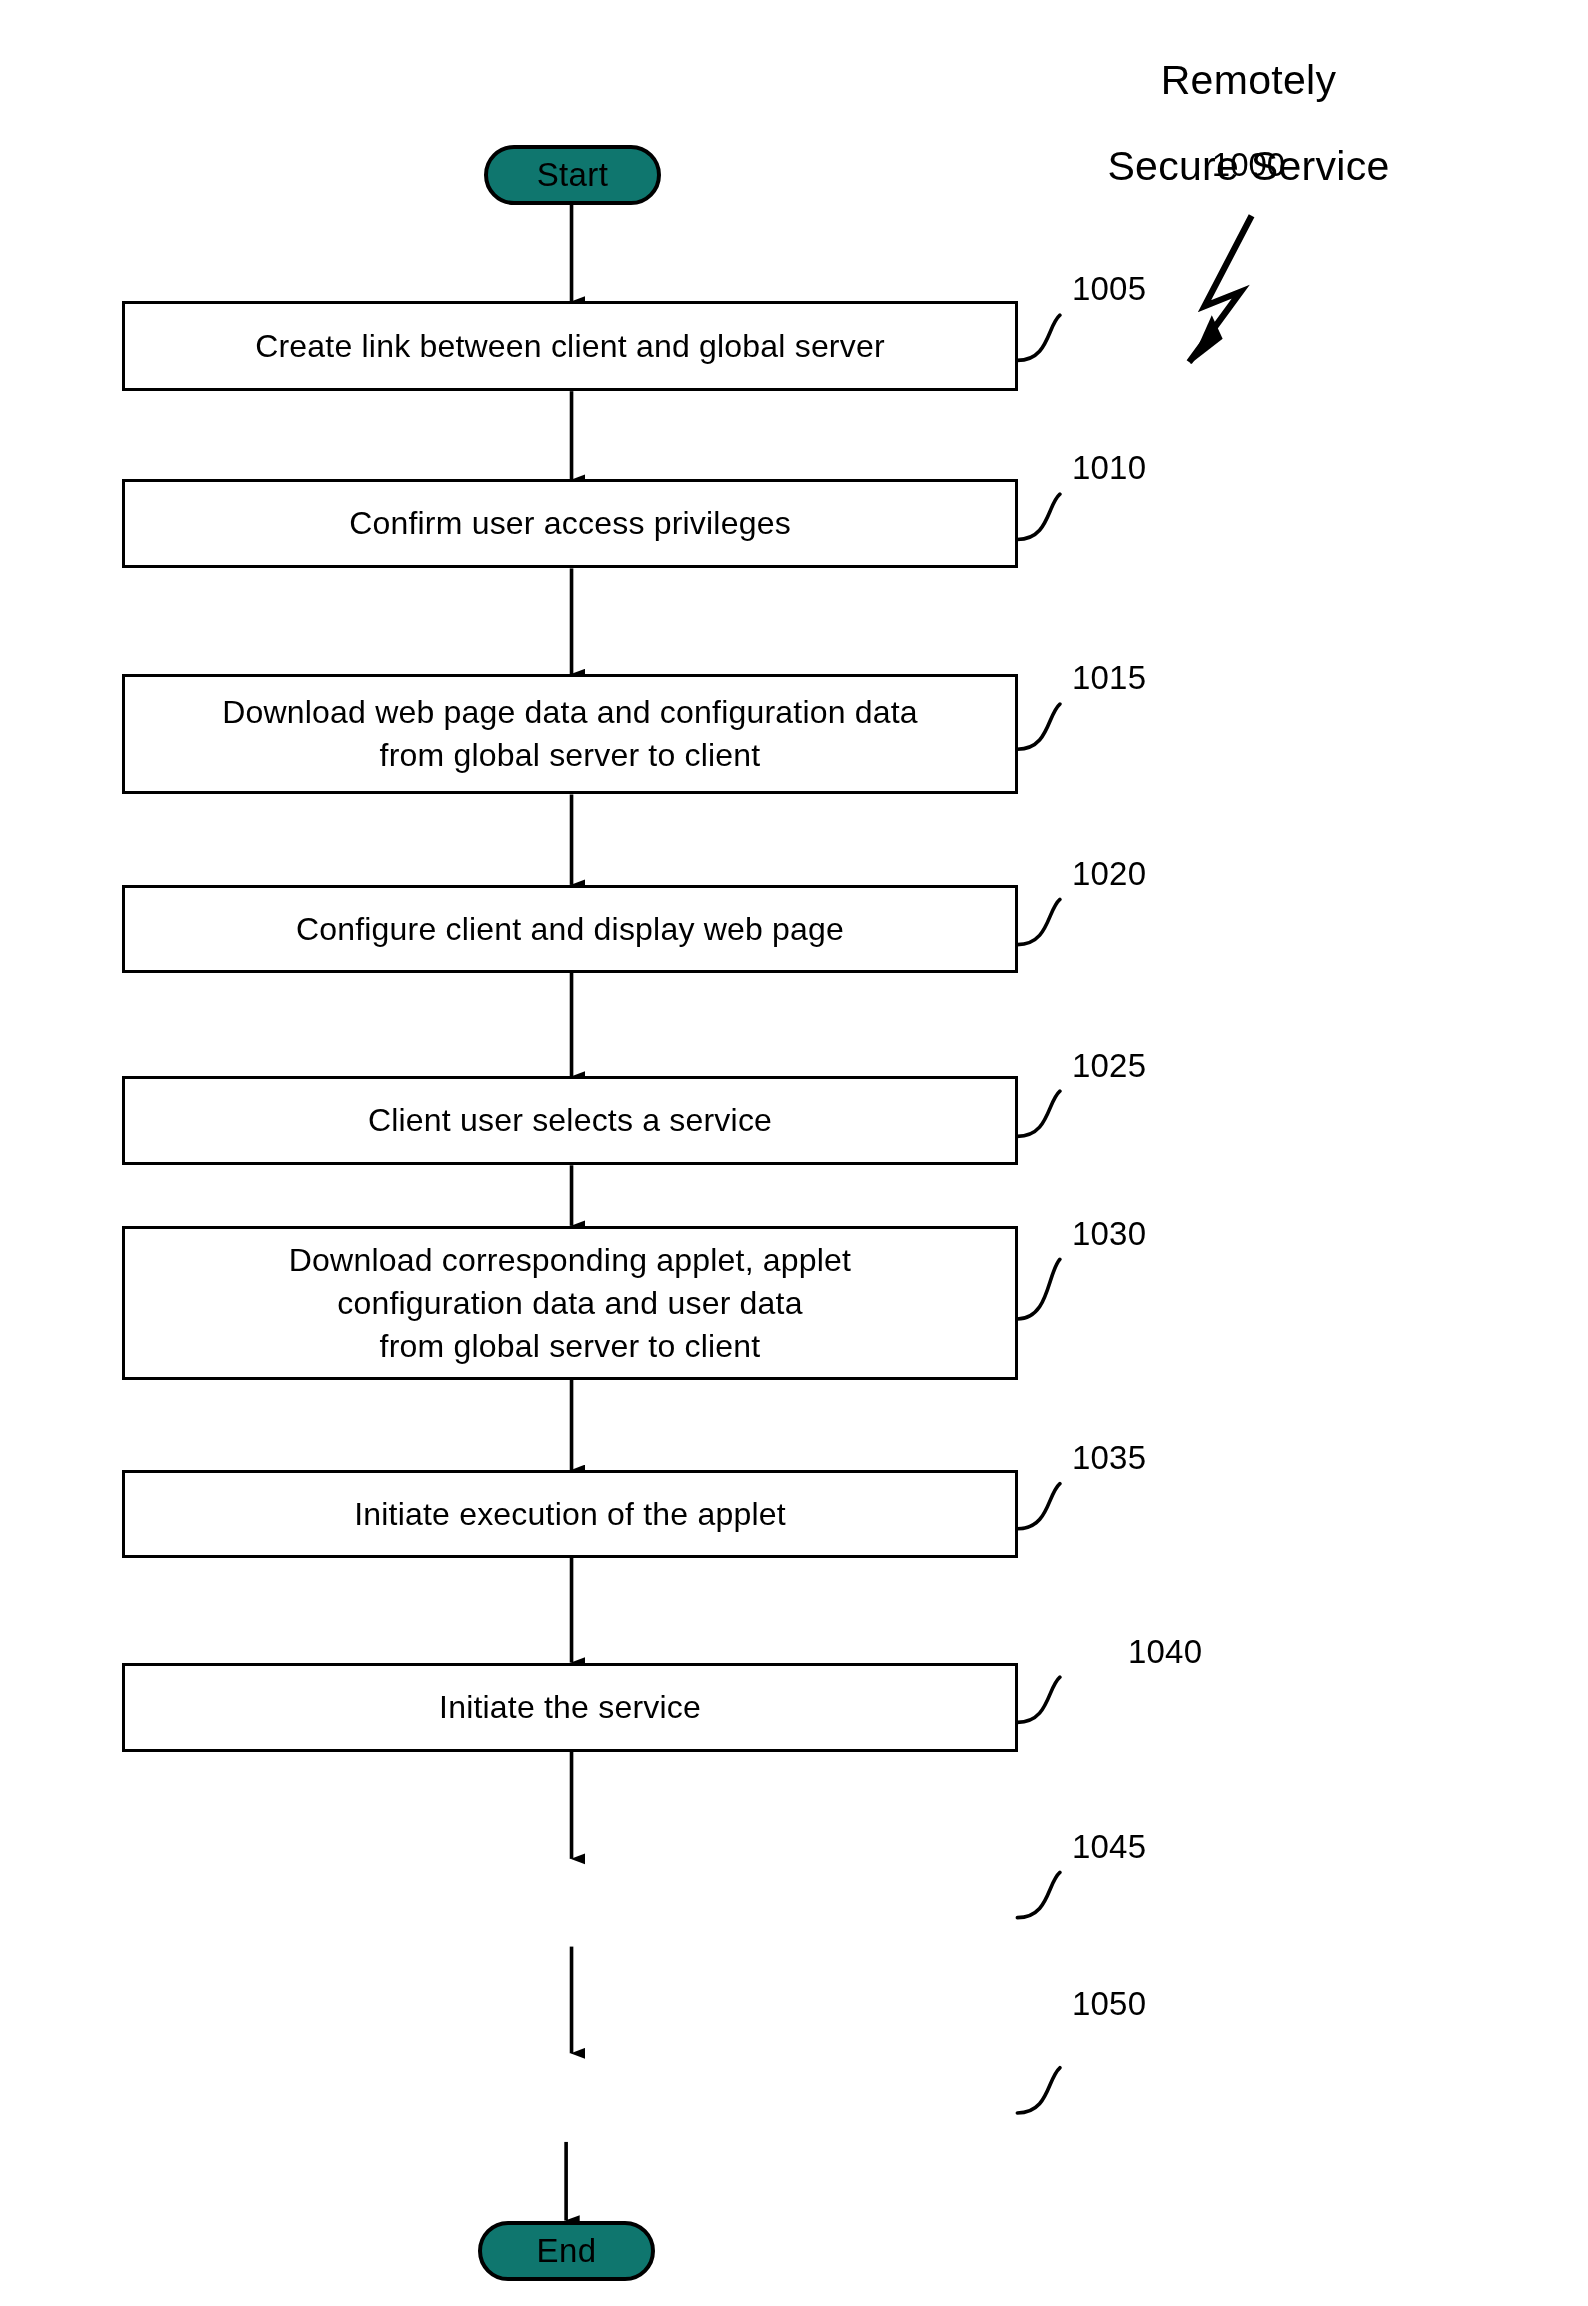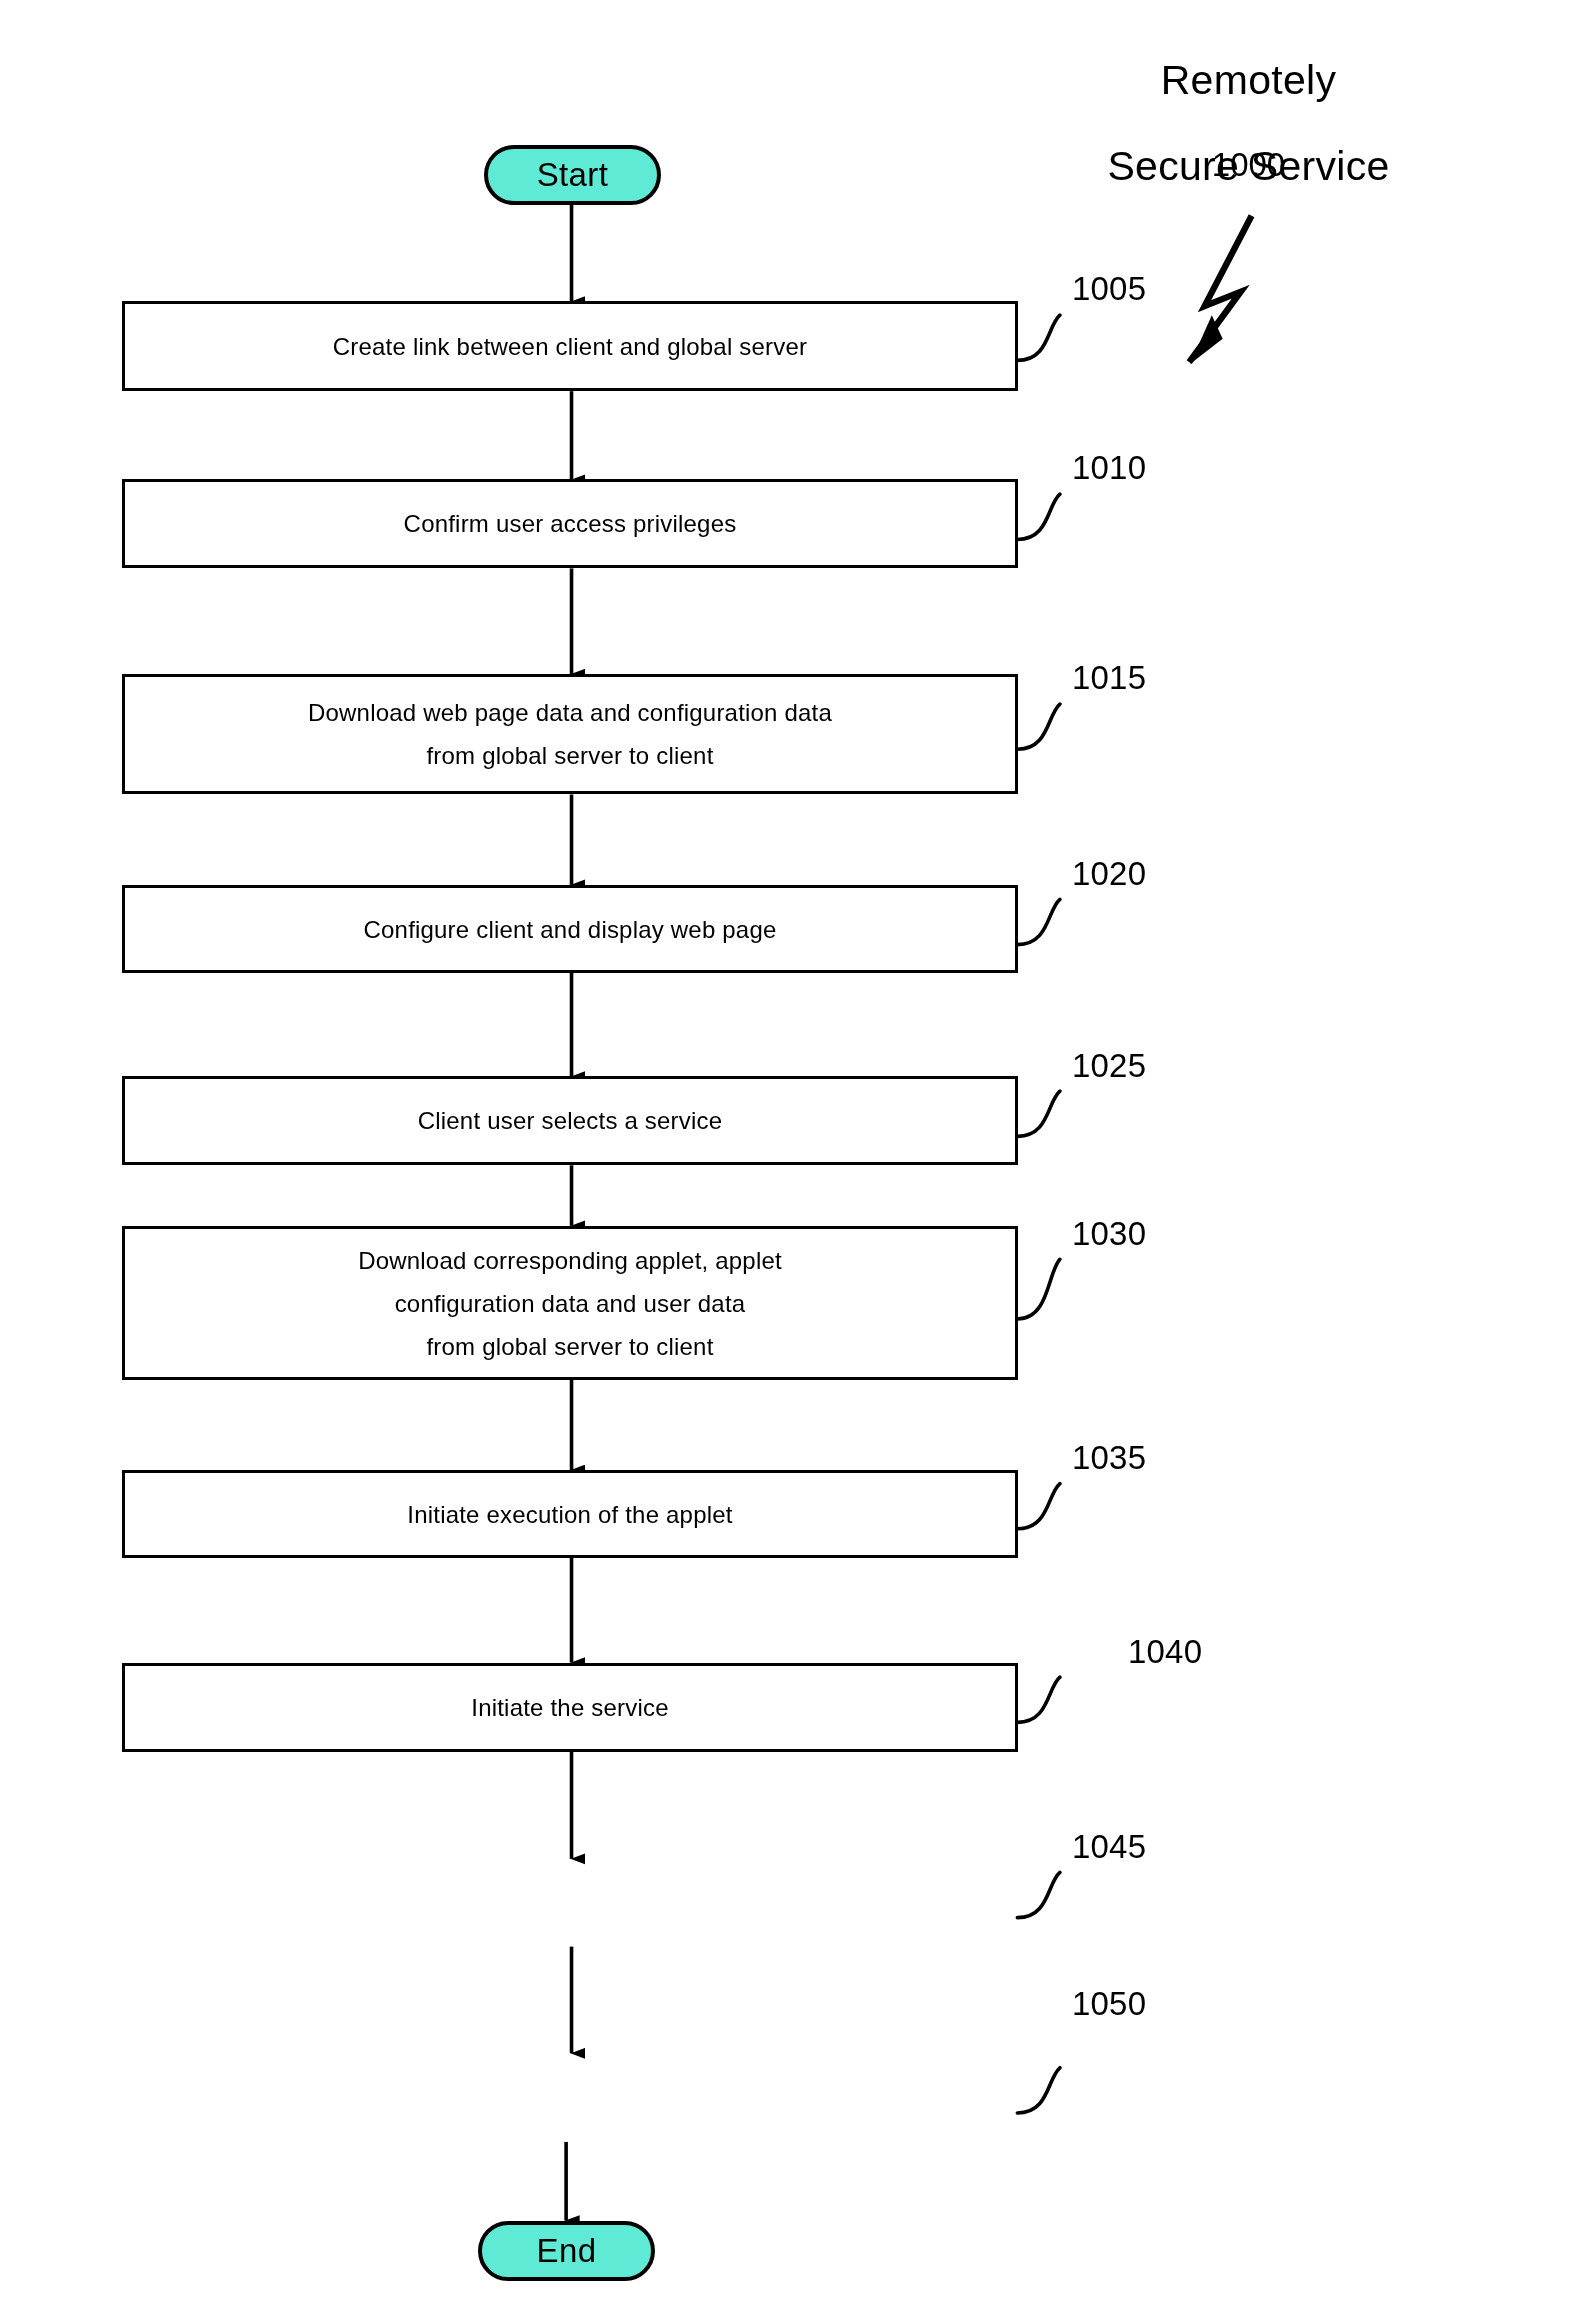--- a/index.html
+++ b/index.html
@@ -51,33 +51,33 @@
     position: absolute;
     box-sizing: border-box;
     border: 3.6px solid #000000;
     background: #ffffff;
     display: flex;
     align-items: center;
     justify-content: center;
     text-align: center;
   }
   .proc-label {
-    font-size: 24px;
+    font-size: 32px;
     line-height: 43px;
     white-space: pre-line;
     padding: 0 12.7px;
     letter-spacing: 0.2px;
   }
   
   .term-oval {
     position: absolute;
     box-sizing: border-box;
     border: 4.5px solid #000000;
     border-radius: 36px;
-    background: #5eead4;
+    background: #0f766e;
     display: flex;
     align-items: center;
     justify-content: center;
   }
   .term-label {
     font-size: 33px;
     line-height: 34px;
     letter-spacing: 0.4px;
   }
   

